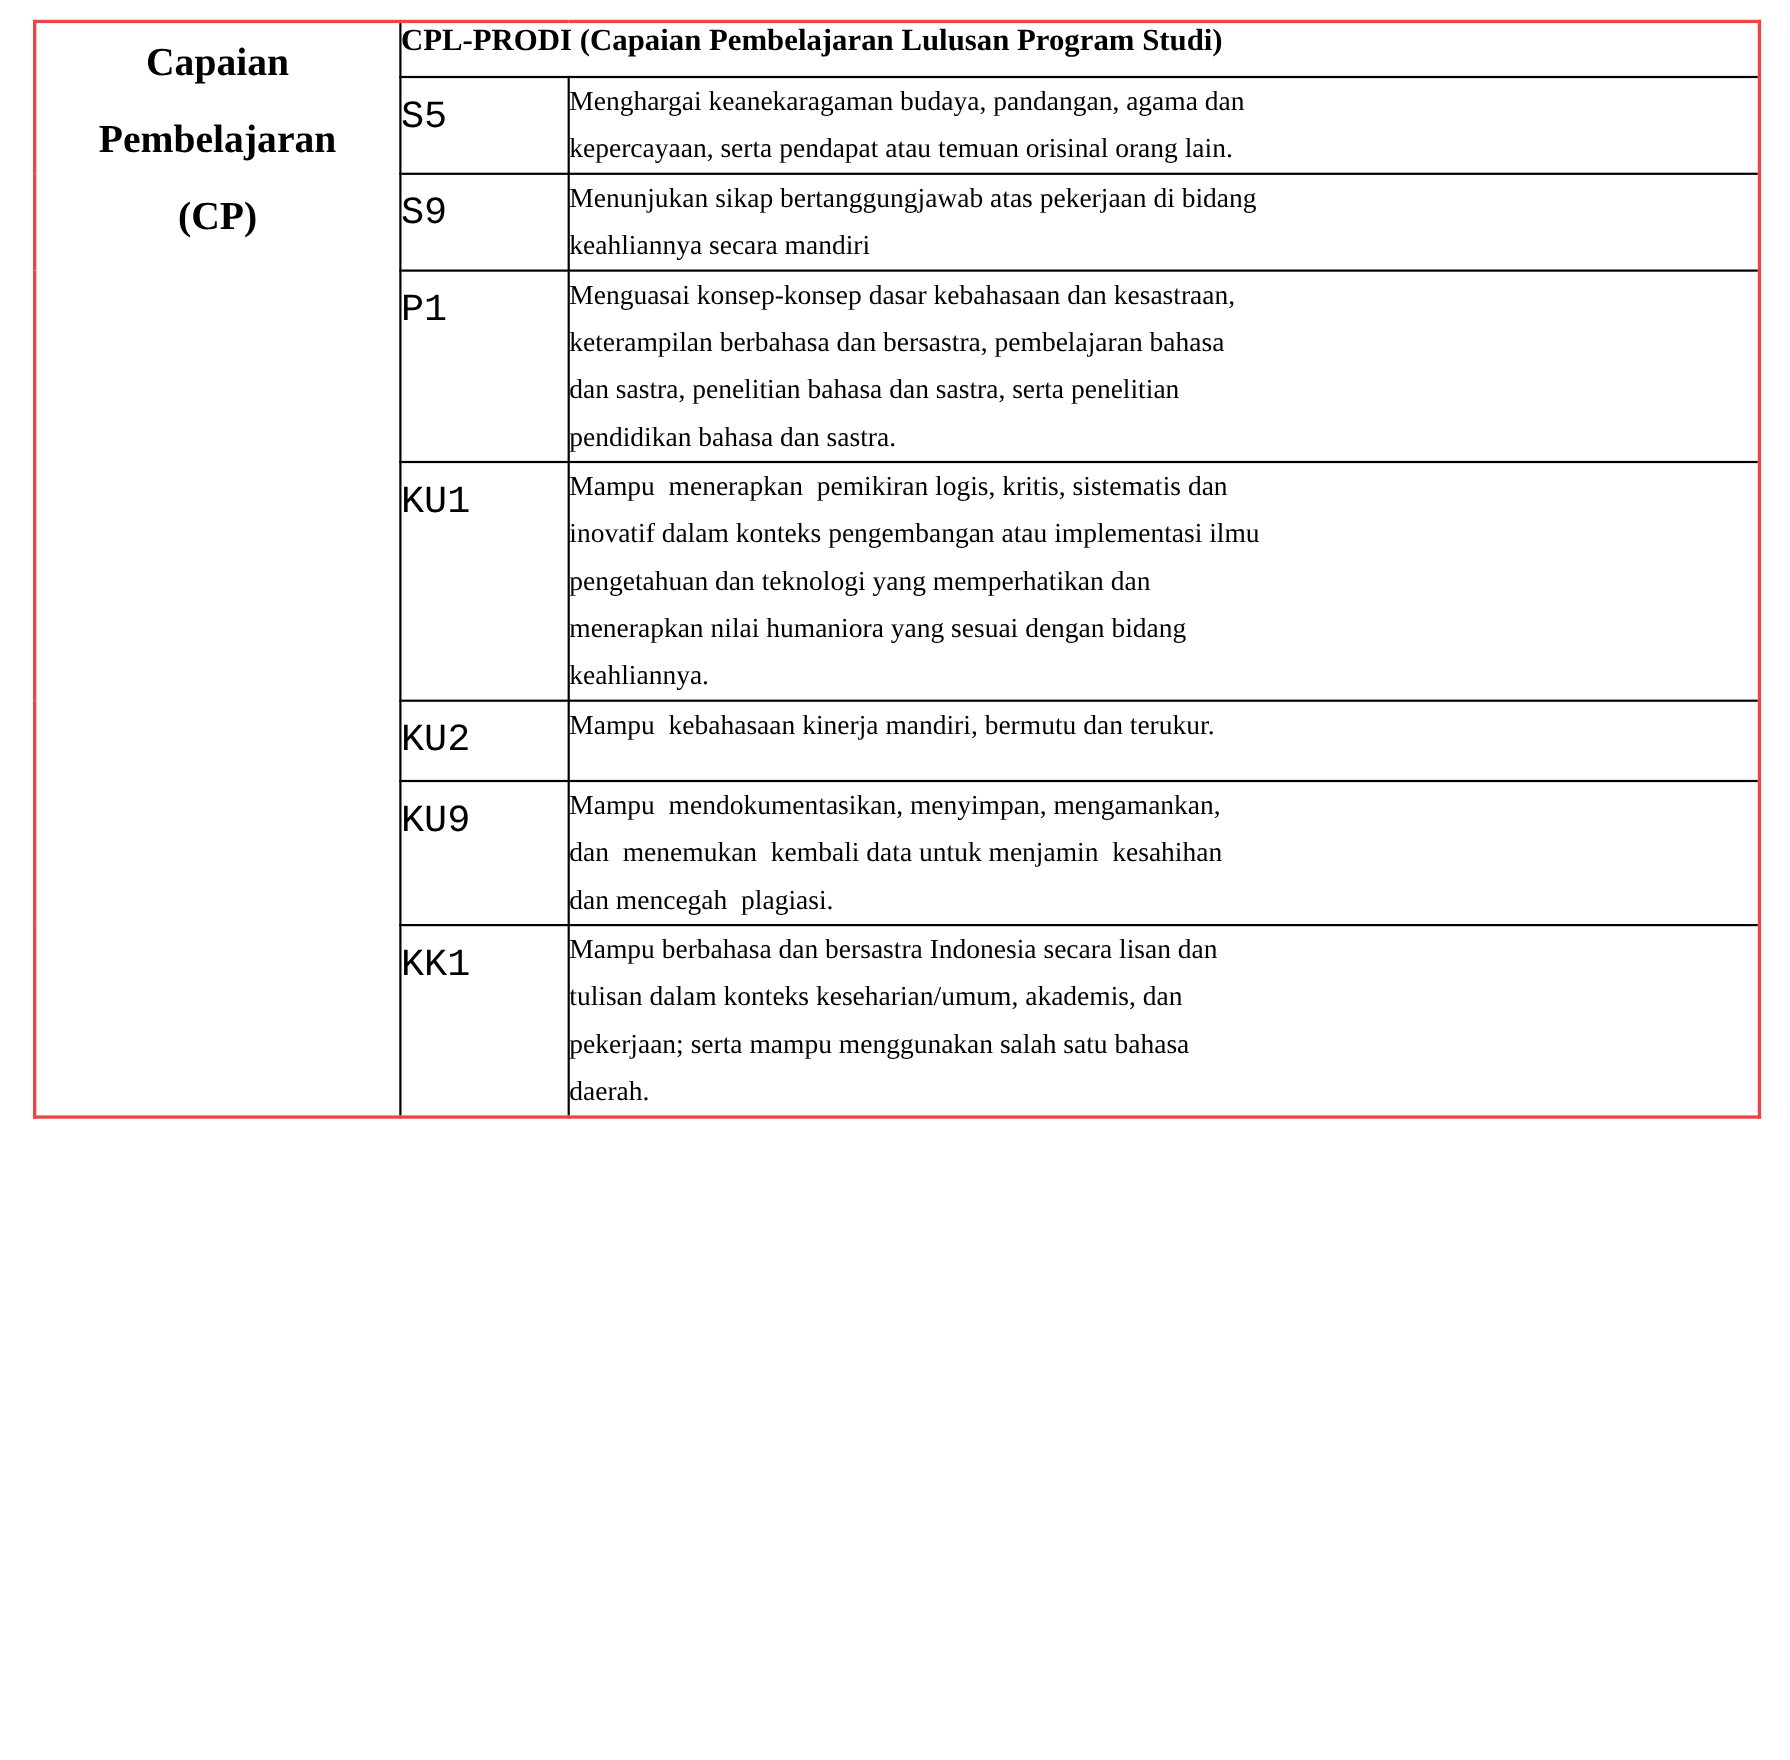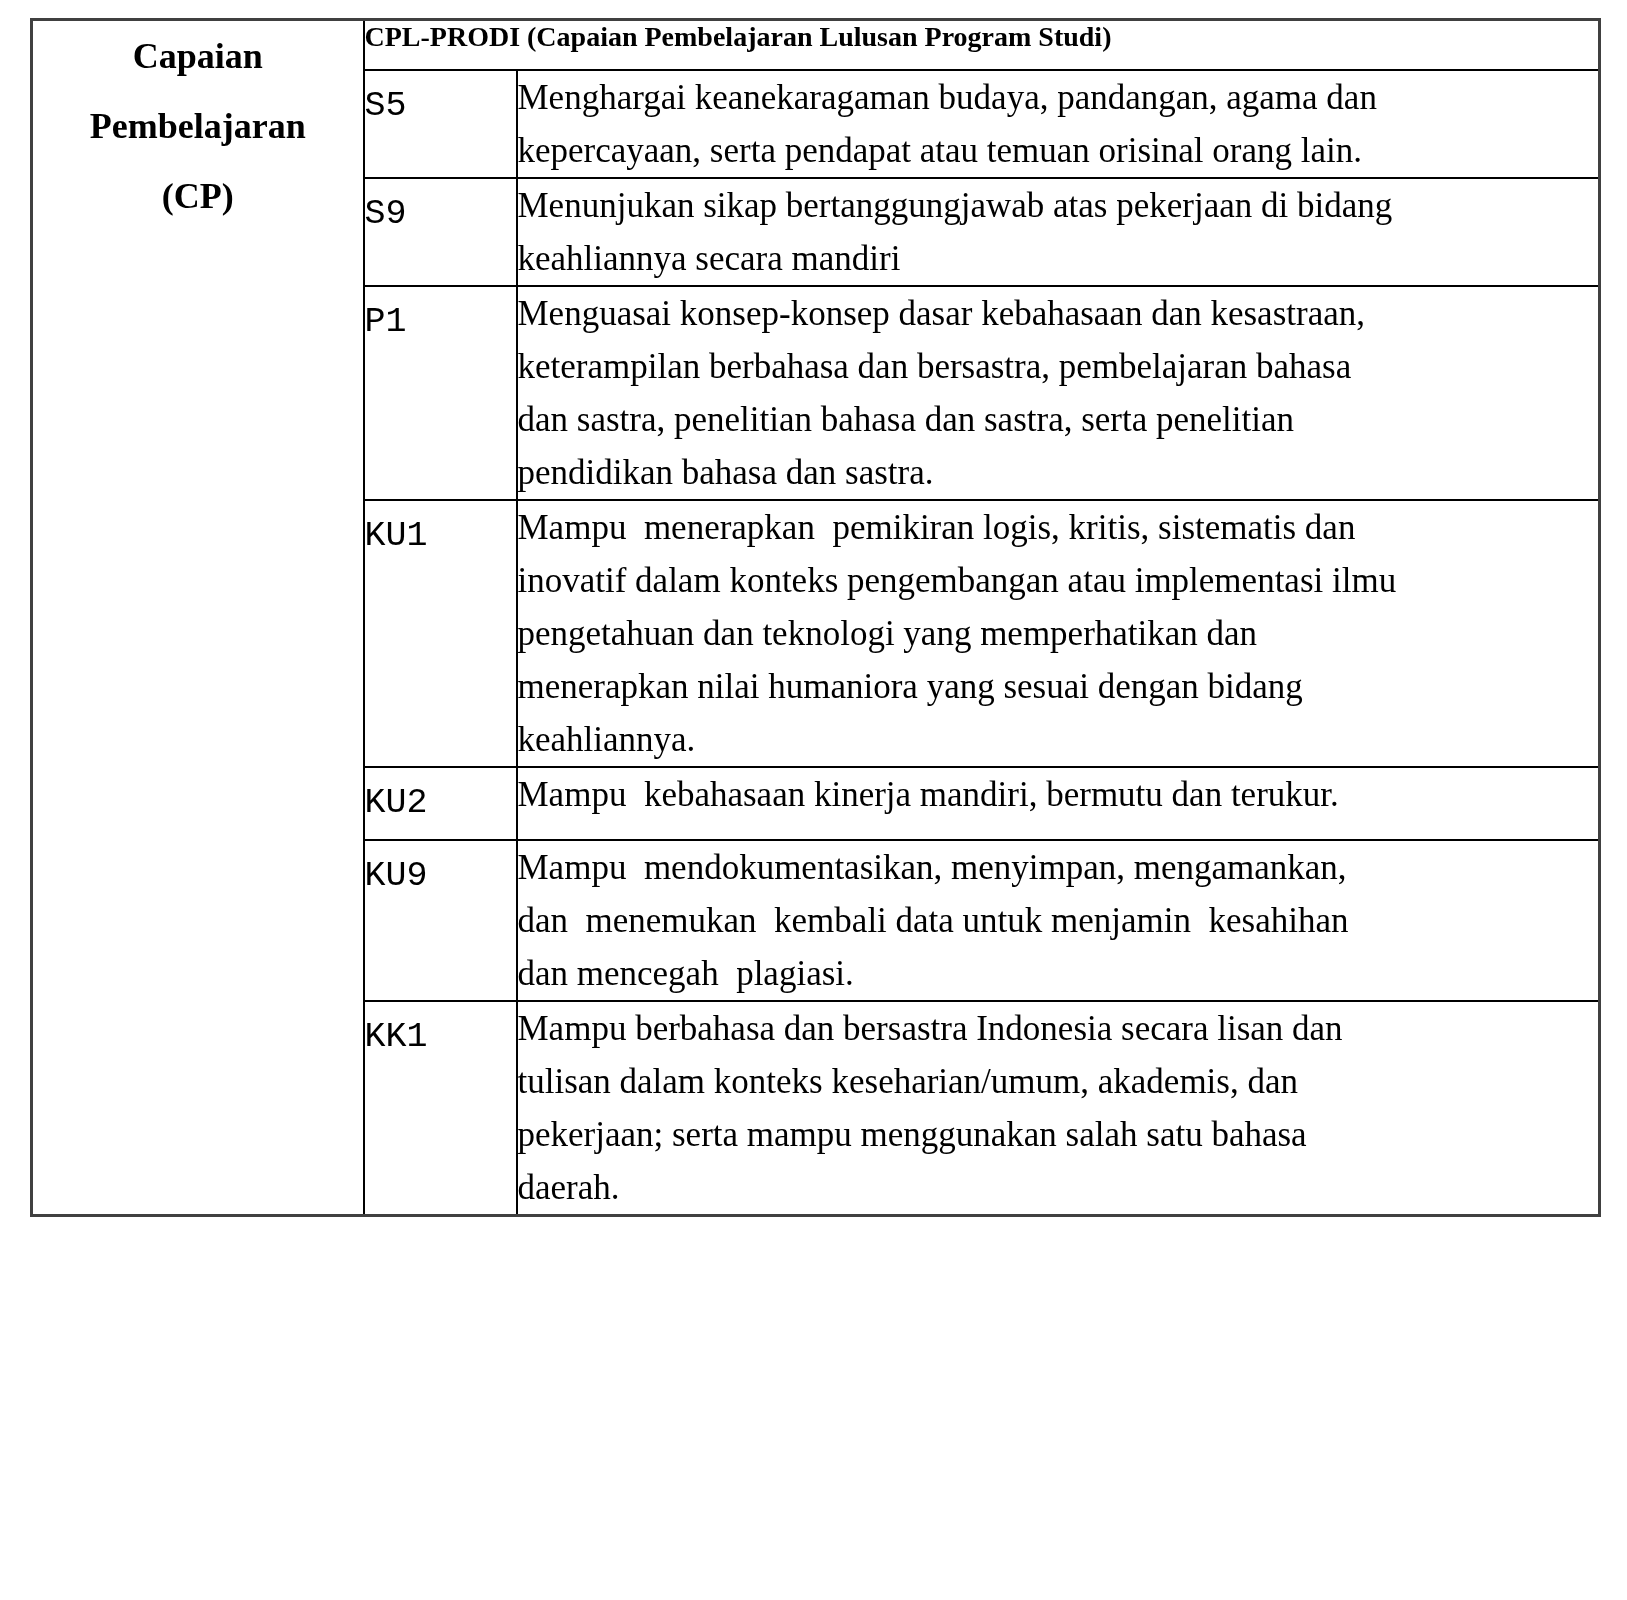--- a/index.html
+++ b/index.html
@@ -16,21 +16,21 @@
     color: #000000;
     overflow: hidden;
   }
   table.cp-table {
     position: absolute;
     left: 30px;
     top: 18px;
     width: 1568px;
     border-collapse: collapse;
     table-layout: fixed;
-    border: 3px solid #404040;
+    border: 3px solid #ef4444;
   }
   table.cp-table td {
     border: 2px solid #000000;
     vertical-align: top;
     padding: 0;
   }
   col.c-cp   { width: 332px; }
   col.c-code { width: 153px; }
   col.c-desc { width: 1083px; }
 
@@ -52,22 +52,22 @@
     overflow: hidden;
   }
   td.code-cell {
     font-size: 35px;
     line-height: 71px;
     padding-left: 12px;
     padding-top: 2px;
     font-family: Liberation Mono, monospace;
   }
   td.desc-cell {
-    font-size: 35px;
-    line-height: 53px;
+    font-size: 25px;
+    line-height: 43px;
     padding-left: 14px;
     padding-right: 6px;
     padding-top: 2px;
     white-space: pre-wrap;
     margin-left: 48px;
   }
 </style>
 </head>
 <body>
 

